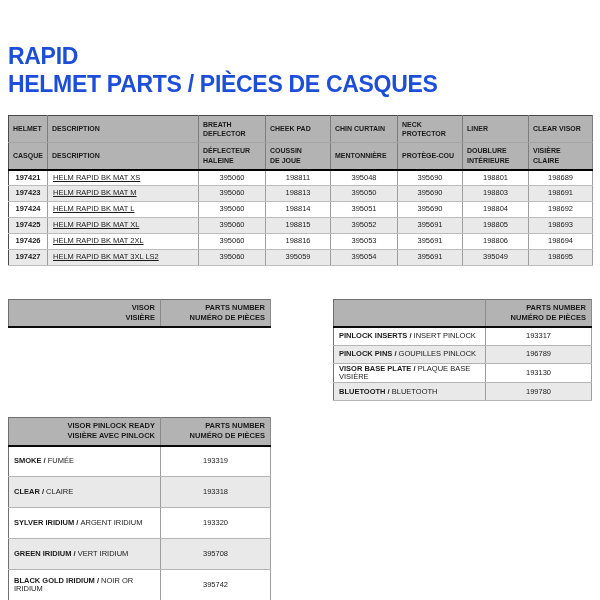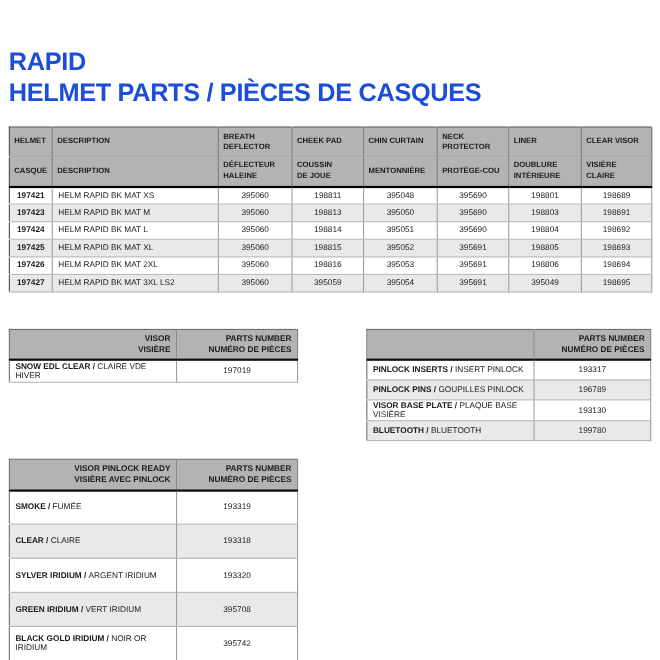--- a/index.html
+++ b/index.html
@@ -15,21 +15,21 @@
   
   .main-table { width:584px; margin-top:17px; border:1px solid #4a4a4a; }
   .main-table th { background:#b3b3b3; font-size:7px; font-weight:bold; text-align:left;
                    padding:2px 4px; height:27px; vertical-align:middle;
                    border-right:1px solid #7d7d7d; white-space:pre-line; line-height:1.35; }
   .main-table thead tr.h-en th { border-bottom:1px solid #a4a4a4; }
   .main-table thead tr.h-fr th { border-bottom:2px solid #000; }
   .main-table td { font-size:7.5px; text-align:center; height:16px;
                    border-right:1px solid #9e9e9e; border-bottom:1px solid #bcbcbc;
                    padding:2px 2px; line-height:1.1; }
-  .main-table td.c-desc { text-align:left; padding-left:5px; }
+  .main-table td.c-desc { text-align:left; padding-left:5px;text-decoration:underline; }
   .main-table td.c-helmet { font-weight:bold; }
   .main-table tbody tr:nth-child(even) { background:#e9e9e9; }
 
   
   .small-table { border:1px solid #6f6f6f; }
   .small-table th { background:#b3b3b3; font-size:7.5px; font-weight:bold; text-align:right;
                     padding:3px 5px; height:25px; vertical-align:middle;
                     border-bottom:2px solid #0a0a0a; border-right:1px solid #8a8a8a;
                     line-height:1.35; }
   .small-table td { font-size:7.5px; height:18px; vertical-align:middle;
@@ -171,24 +171,20 @@
             <div>VISOR</div>
             <div>VISIÈRE</div>
           </th>
           <th>
             <div>PARTS NUMBER</div>
             <div>NUMÉRO DE PIÈCES</div>
           </th>
         </tr>
       </thead>
       <tbody>
-          <tr>
-            <td class="c-name"><span class="en">SNOW EDL CLEAR / </span><span class="fr">CLAIRE VDE HIVER</span></td>
-            <td class="c-num">197019</td>
-          </tr>
         </tbody>
     </table>
 
     <table class="small-table accessories-table">
       <colgroup>
           <col style="width:152px">
           <col style="width:106px">
         </colgroup>
       <thead>
         <tr>

